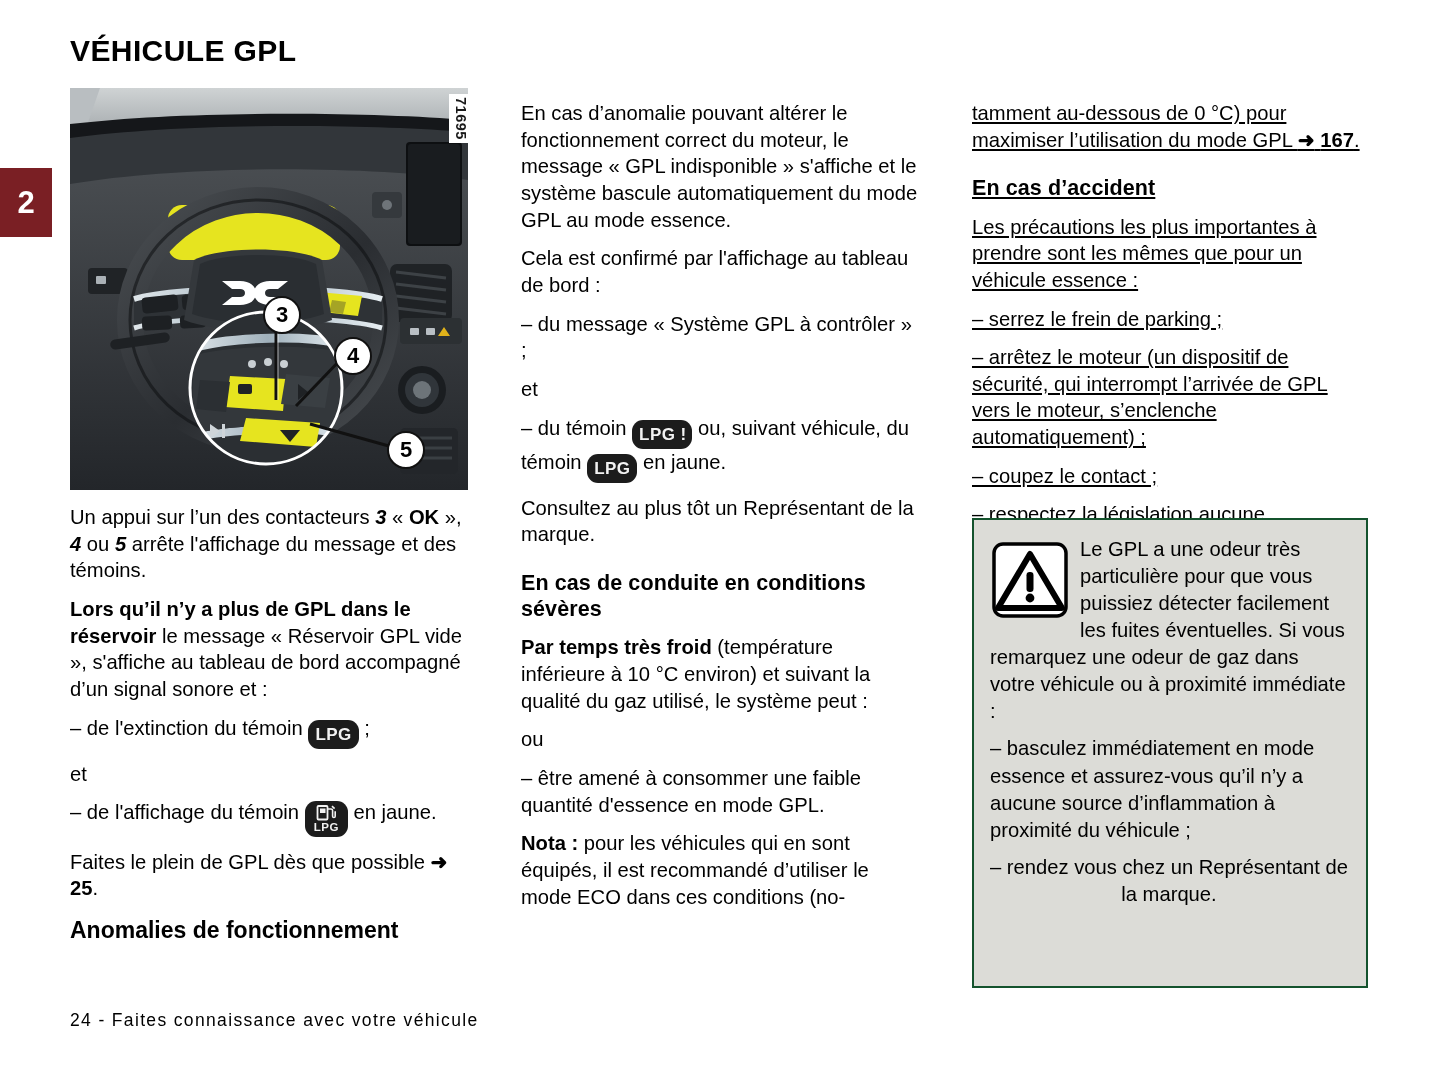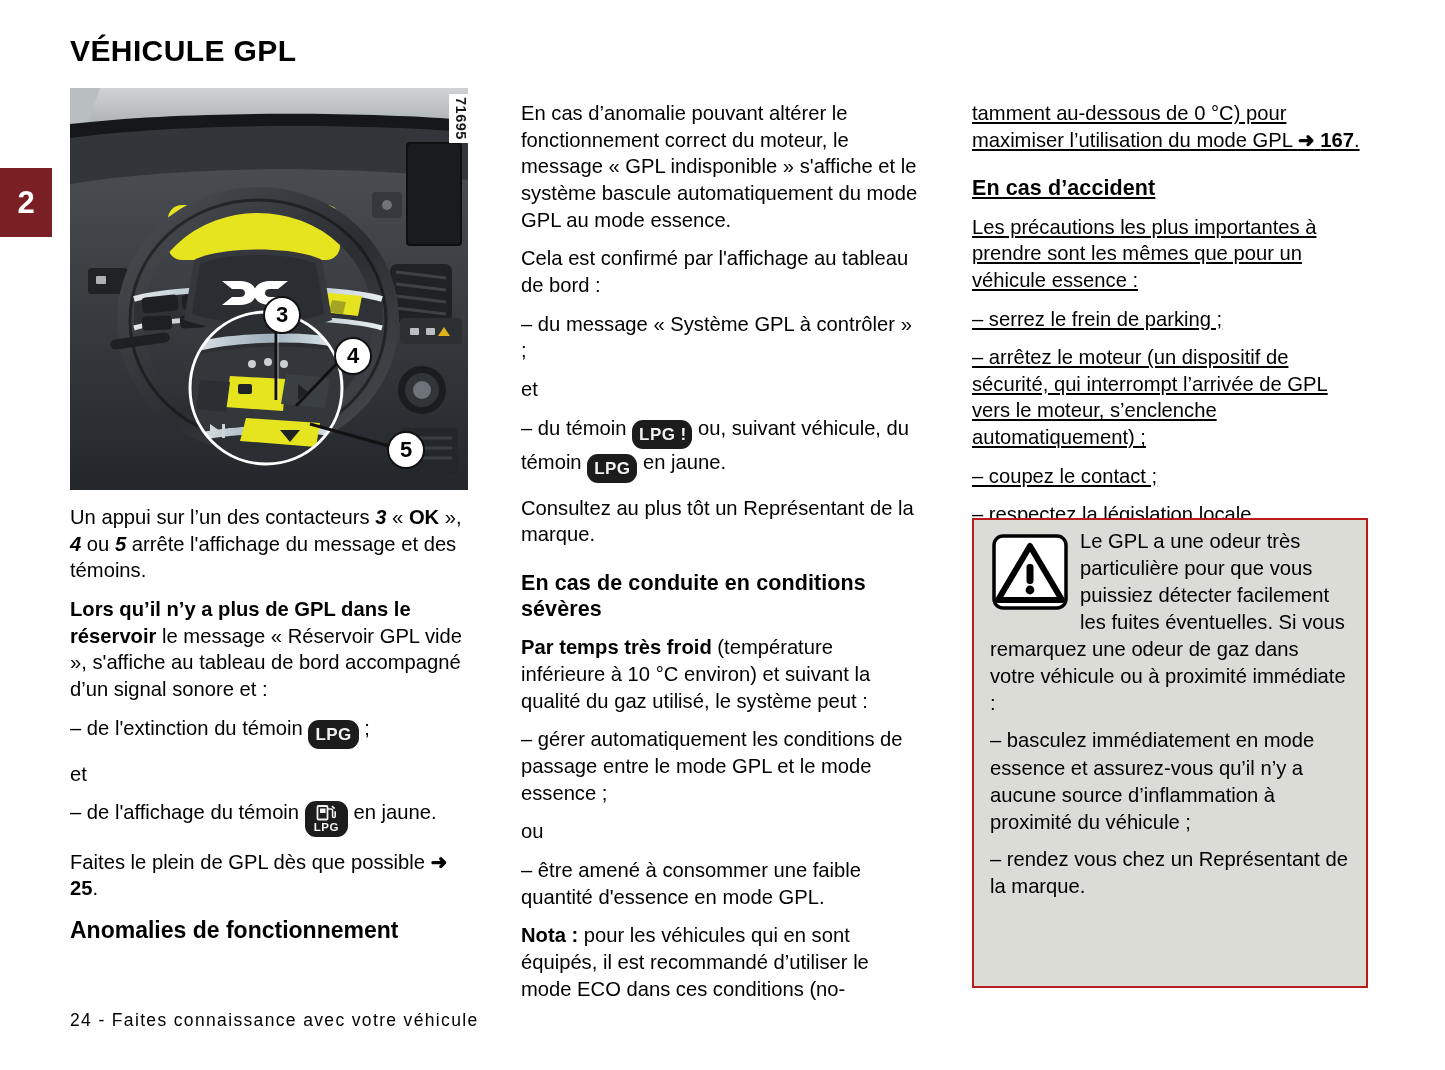--- a/index.html
+++ b/index.html
@@ -156,34 +156,34 @@
   .arrow { font-weight: 700; }
 
   
   .warning-box {
     position: absolute;
     left: 972px;
     top: 518px;
     width: 396px;
     height: 470px;
     background: #dcdcd7;
-    border: 2px solid #b91c1c;
+    border: 2px solid #14532d;
     box-sizing: border-box;
-    padding: 8px 18px 12px 16px;
+    padding: 16px 18px 12px 16px;
     font-size: 20.2px;
     line-height: 1.34;
   }
   .warn-triangle {
     float: left;
     width: 76px;
     height: 76px;
     margin: 6px 12px 2px 2px;
   }
   .warning-box p { margin: 0 0 10px 0; }
-  .warning-box p.nospace { margin-bottom: 0; }
+  .warning-box p.nospace { margin-bottom: 0; text-align: center; }
 
   
   .footer {
     position: absolute;
     left: 70px;
     top: 1010px;
     font-size: 17.5px;
     letter-spacing: 1.35px;
     color: #000;
     text-align: right;
@@ -400,40 +400,39 @@
   <p>
     <span>– du témoin </span><span class="lamp lamp-lpg-excl">LPG !</span><span> ou, suivant véhicule, du témoin </span><span class="lamp lamp-lpg">LPG</span><span> en jaune.</span>
   </p>
   <p>Consultez au plus tôt un Représentant de la marque.</p>
 
   <h2>En cas de conduite en conditions sévères</h2>
 
   <p>
     <b>Par temps très froid</b><span> (température inférieure à 10 °C environ) et suivant la qualité du gaz utilisé, le système peut :</span>
   </p>
-  <p>– gérer automatiquement les conditions de passage entre le mode GPL et le mode essence ;</p>
   <p>ou</p>
   <p>– être amené à consommer une faible quantité d'essence en mode GPL.</p>
   <p>
     <b>Nota :</b><span> pour les véhicules qui en sont équipés, il est recommandé d’utiliser le mode ECO dans ces conditions (no-</span>
   </p>
 </div>
 
 <div class="col col-3">
   <p>
     <span>tamment au-dessous de 0 °C) pour maximiser l’utilisation du mode GPL </span><b class="arrow">➜</b> <b>167</b><span>.</span>
   </p>
 
   <h2>En cas d’accident</h2>
 
   <p>Les précautions les plus importantes à prendre sont les mêmes que pour un véhicule essence :</p>
   <p class="list">– serrez le frein de parking ;</p>
   <p class="list">– arrêtez le moteur (un dispositif de sécurité, qui interrompt l’arrivée de GPL vers le moteur, s’enclenche automatiquement) ;</p>
   <p class="list">– coupez le contact ;</p>
-  <p class="list">– respectez la législation locale.</p>
+  <p class="list">– respectez la législation aucune.</p>
 </div>
 
 <div class="warning-box">
   <svg class="warn-triangle" viewBox="0 0 76 76">
     <rect x="2" y="2" width="72" height="72" rx="9" fill="#ffffff" stroke="#000000" stroke-width="3.5"></rect>
     <path d="M38 12 L70 66 H6 Z" fill="#ffffff" stroke="#000000" stroke-width="6" stroke-linejoin="round"></path>
     <rect x="34.5" y="30" width="7" height="20" rx="3.2" fill="#000000"></rect>
     <circle cx="38" cy="56" r="4.4" fill="#000000"></circle>
   </svg>
   <p>Le GPL a une odeur très particulière pour que vous puissiez détecter facilement les fuites éventuelles. Si vous remarquez une odeur de gaz dans votre véhicule ou à proximité immédiate :</p>

